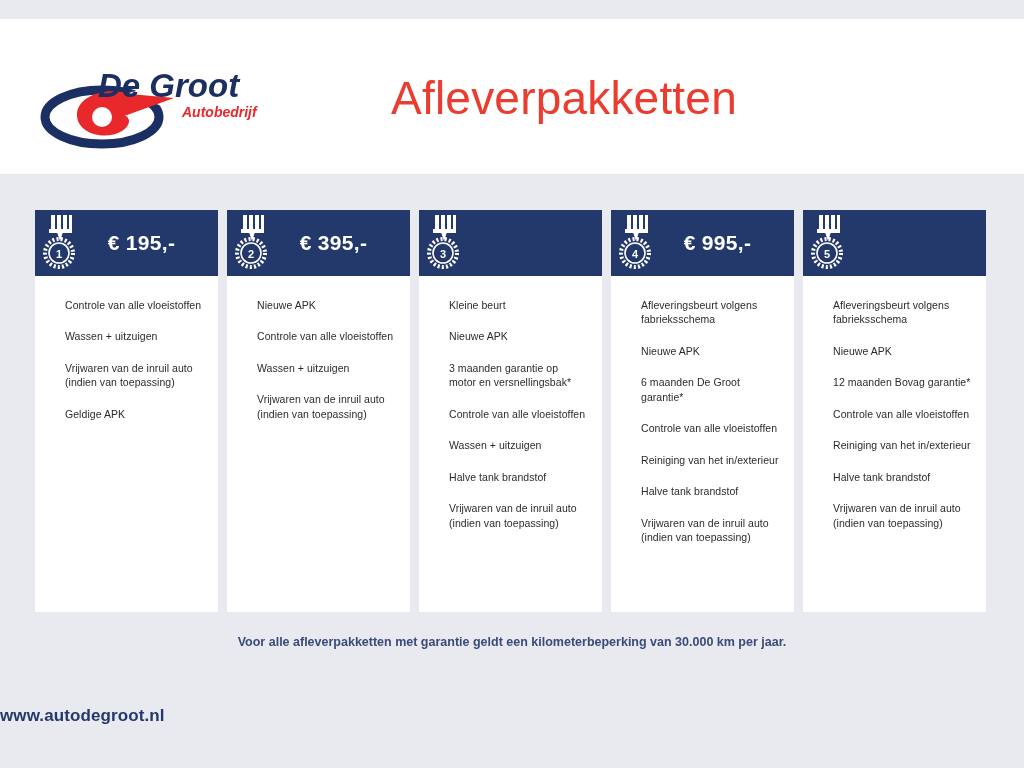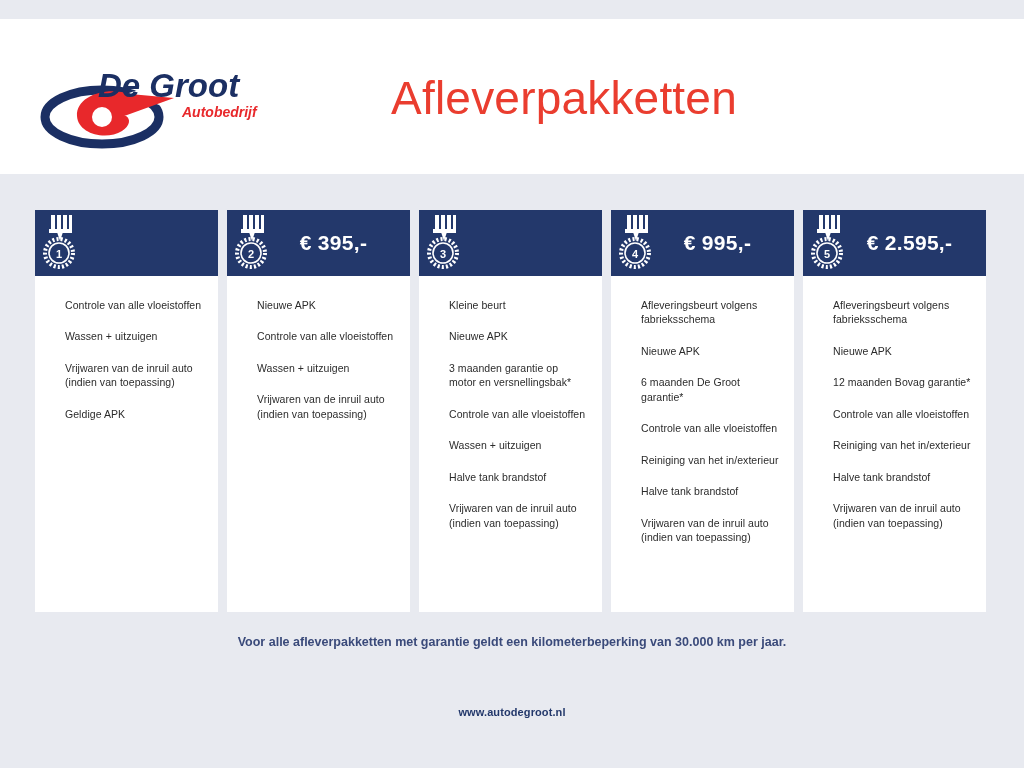--- a/index.html
+++ b/index.html
@@ -113,23 +113,23 @@
     font-size: 12.5px;
     font-weight: bold;
     line-height: 1.65;
   }
   #footnote .fn-line { display: block; }
 
   #site-url {
     position: absolute;
     left: 0; top: 706px;
     width: 1024px;
-    text-align: center;
+    text-align: left;
     color: #23386b;
-    font-size: 11px;
+    font-size: 17px;
     font-weight: bold;
     letter-spacing: 0.1px;
   }
 </style>
 </head>
 <body>
 
 <div id="header-band">
 
   <div id="logo">
@@ -163,20 +163,21 @@
     <rect x="20" y="0" width="4" height="17" fill="#ffffff"></rect>
     <rect x="26" y="0" width="3" height="17" fill="#ffffff"></rect>
     <rect x="6" y="14" width="23" height="4" fill="#ffffff"></rect>
     <path d="M 14 17 L 20 17 L 17 26 Z" fill="#ffffff"></path>
 
     <circle cx="16" cy="38" r="14" fill="none" stroke="#ffffff" stroke-width="4" stroke-dasharray="2.1 2.1"></circle>
     <circle cx="16" cy="38" r="10" fill="none" stroke="#ffffff" stroke-width="1.6"></circle>
     <text x="16" y="42.5" text-anchor="middle" font-family="'Liberation Sans', sans-serif" font-size="11" font-weight="bold" fill="#ffffff">1</text>
   </svg>
         </div>
+        <div class="price">€ 195,-</div>
       </div>
       <div class="card-body">
         <div class="feature">Controle van alle vloeistoffen</div>
         <div class="feature">Wassen + uitzuigen</div>
         <div class="feature">Vrijwaren van de inruil auto (indien van toepassing)</div>
         <div class="feature">Geldige APK</div>
       </div>
     </div>
     <div class="card">
       <div class="card-header">
@@ -271,21 +272,20 @@
     <rect x="20" y="0" width="4" height="17" fill="#ffffff"></rect>
     <rect x="26" y="0" width="3" height="17" fill="#ffffff"></rect>
     <rect x="6" y="14" width="23" height="4" fill="#ffffff"></rect>
     <path d="M 14 17 L 20 17 L 17 26 Z" fill="#ffffff"></path>
 
     <circle cx="16" cy="38" r="14" fill="none" stroke="#ffffff" stroke-width="4" stroke-dasharray="2.1 2.1"></circle>
     <circle cx="16" cy="38" r="10" fill="none" stroke="#ffffff" stroke-width="1.6"></circle>
     <text x="16" y="42.5" text-anchor="middle" font-family="'Liberation Sans', sans-serif" font-size="11" font-weight="bold" fill="#ffffff">5</text>
   </svg>
         </div>
-        <div class="price">€ 2.595,-</div>
       </div>
       <div class="card-body">
         <div class="feature">Afleveringsbeurt volgens fabrieksschema</div>
         <div class="feature">Nieuwe APK</div>
         <div class="feature">12 maanden Bovag garantie*</div>
         <div class="feature">Controle van alle vloeistoffen</div>
         <div class="feature">Reiniging van het in/exterieur</div>
         <div class="feature">Halve tank brandstof</div>
         <div class="feature">Vrijwaren van de inruil auto (indien van toepassing)</div>
       </div>

